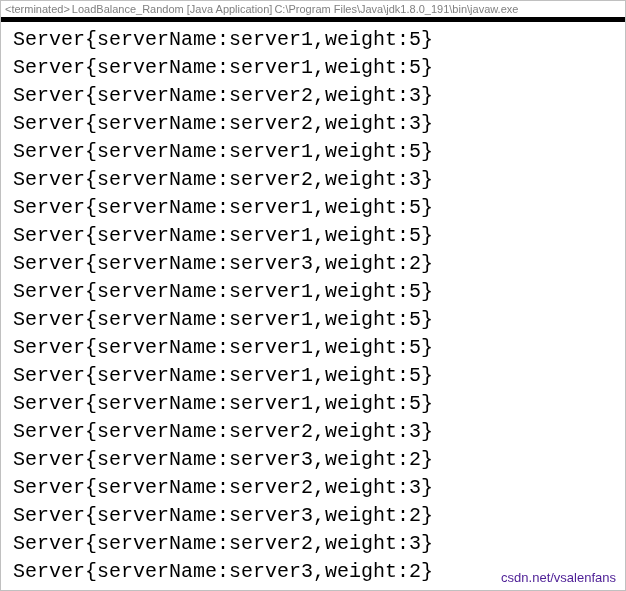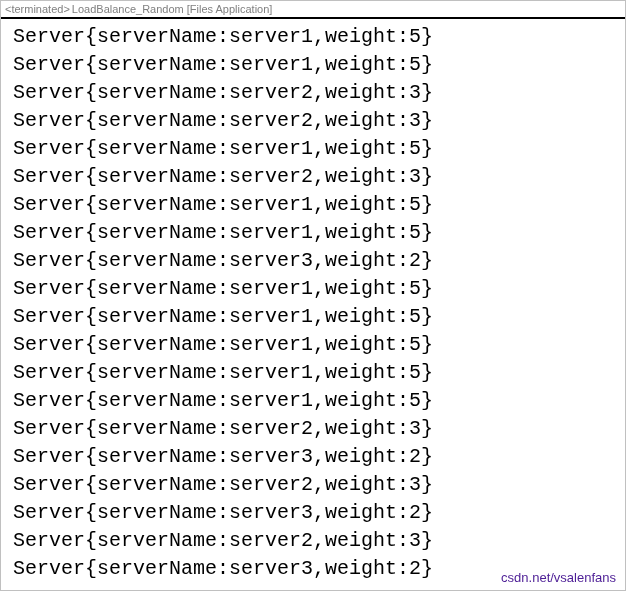--- a/index.html
+++ b/index.html
@@ -10,21 +10,21 @@
     body {
       background: #ffffff;
       font-family: Arial, sans-serif;
       width: 626px;
       height: 591px;
       overflow: hidden;
       border: 1px solid #c0c0c0;
     }
     .header-bar {
       background: #ffffff;
-      border-bottom: 2px solid #000000;
+      border-bottom: 5px solid #000000;
       padding: 2px 4px;
       font-size: 11px;
       color: #808080;
       white-space: nowrap;
       overflow: hidden;
       display: flex;
       align-items: center;
       gap: 2px;
     }
     .header-bar .terminated {
@@ -55,21 +55,22 @@
       color: #4c1d95;
       font-family: Arial, sans-serif;
       pointer-events: none;
     }
   </style>
 </head>
 <body>
 
 <div class="header-bar">
   <span class="terminated">&lt;terminated&gt;</span>
-  <span class="app-name">LoadBalance_Random [Files Application]</span>
+  <span class="app-name">LoadBalance_Random [Java Application]</span>
+  <span class="path">C:\Program Files\Java\jdk1.8.0_191\bin\javaw.exe</span>
 </div>
 
 <div class="console-area">
   <span class="console-line">Server{serverName:server1,weight:5}</span>
   <span class="console-line">Server{serverName:server1,weight:5}</span>
   <span class="console-line">Server{serverName:server2,weight:3}</span>
   <span class="console-line">Server{serverName:server2,weight:3}</span>
   <span class="console-line">Server{serverName:server1,weight:5}</span>
   <span class="console-line">Server{serverName:server2,weight:3}</span>
   <span class="console-line">Server{serverName:server1,weight:5}</span>

